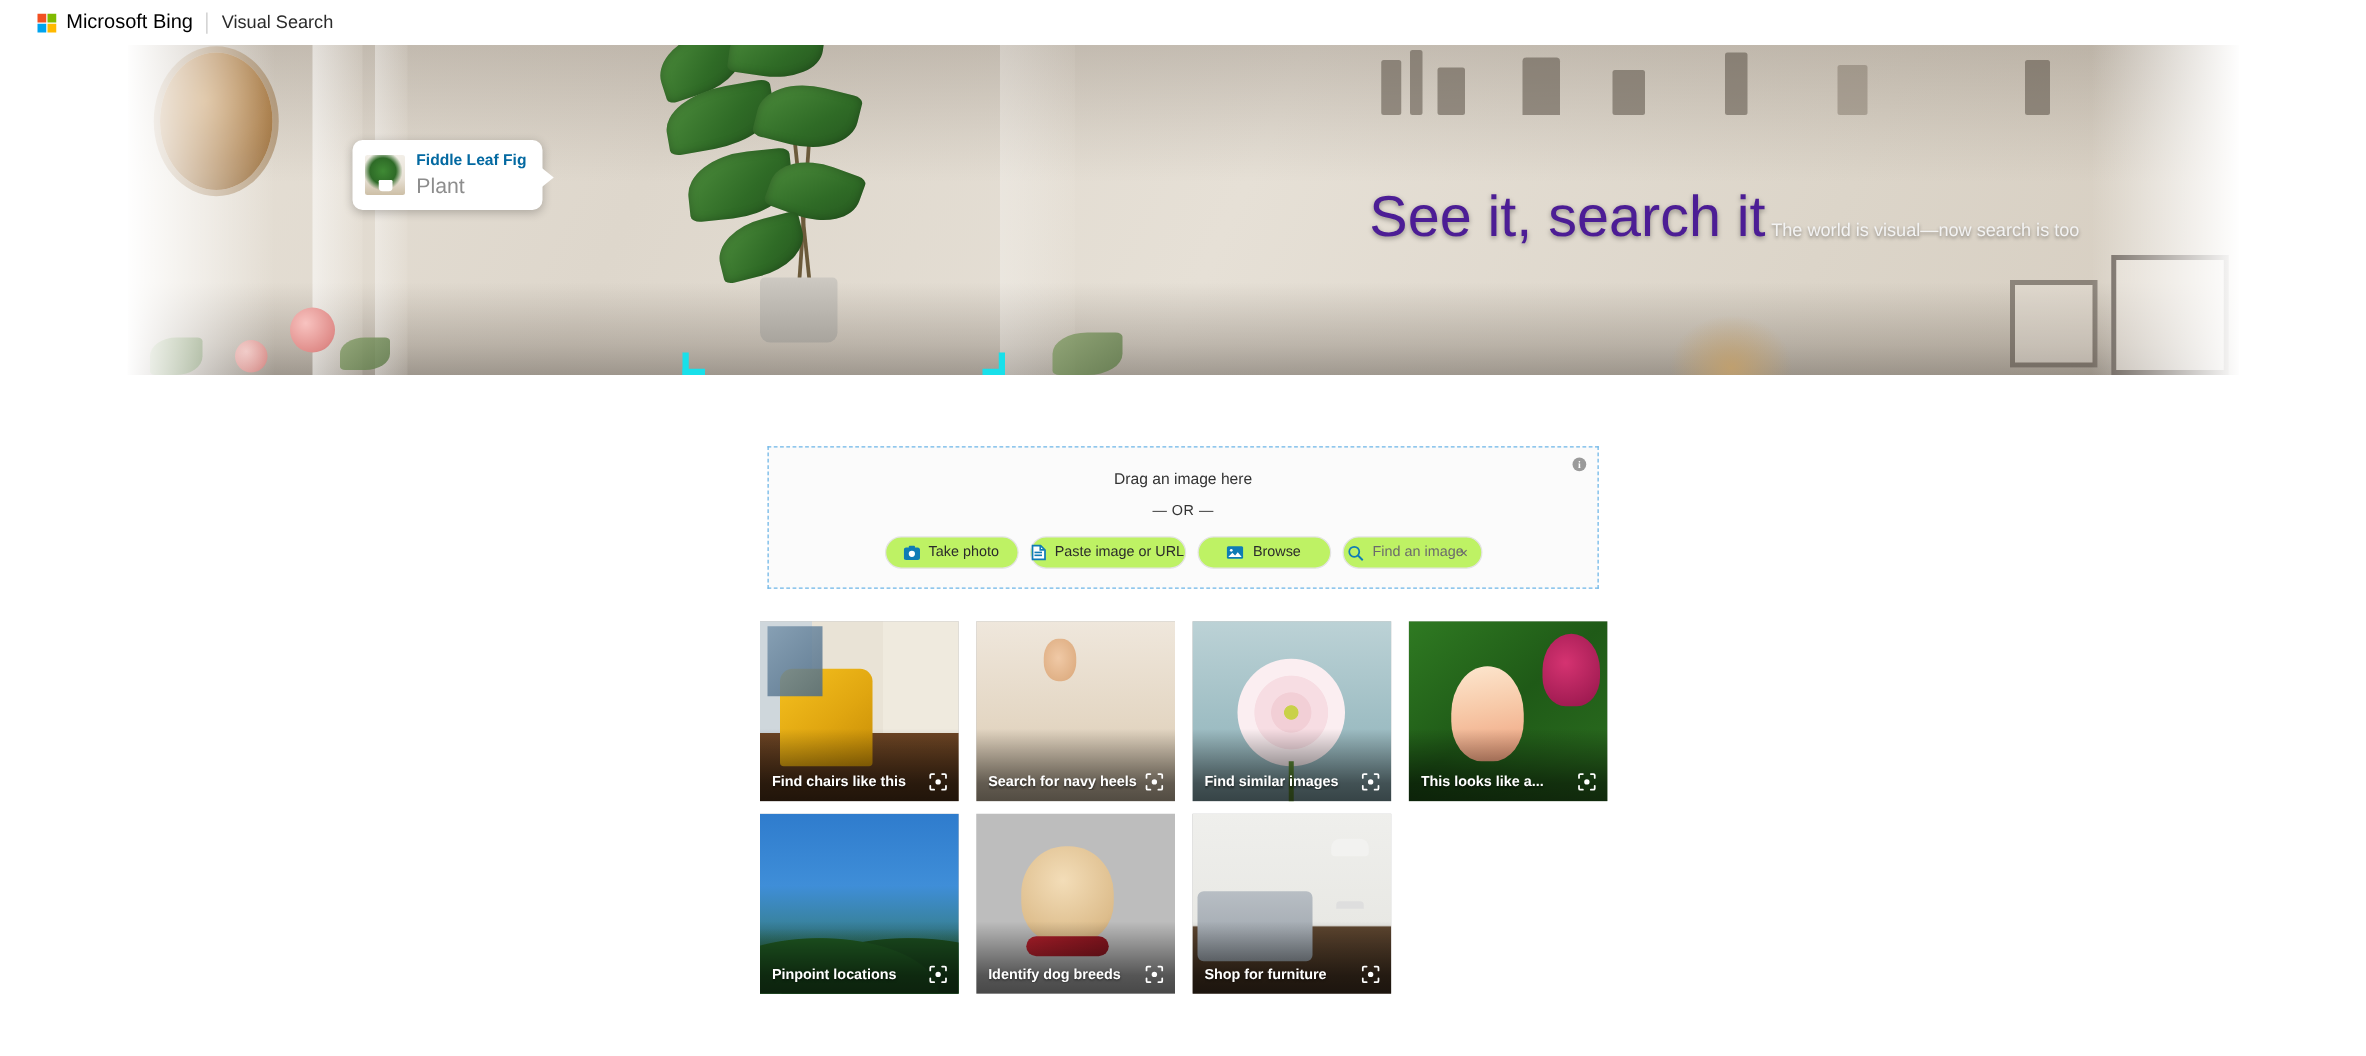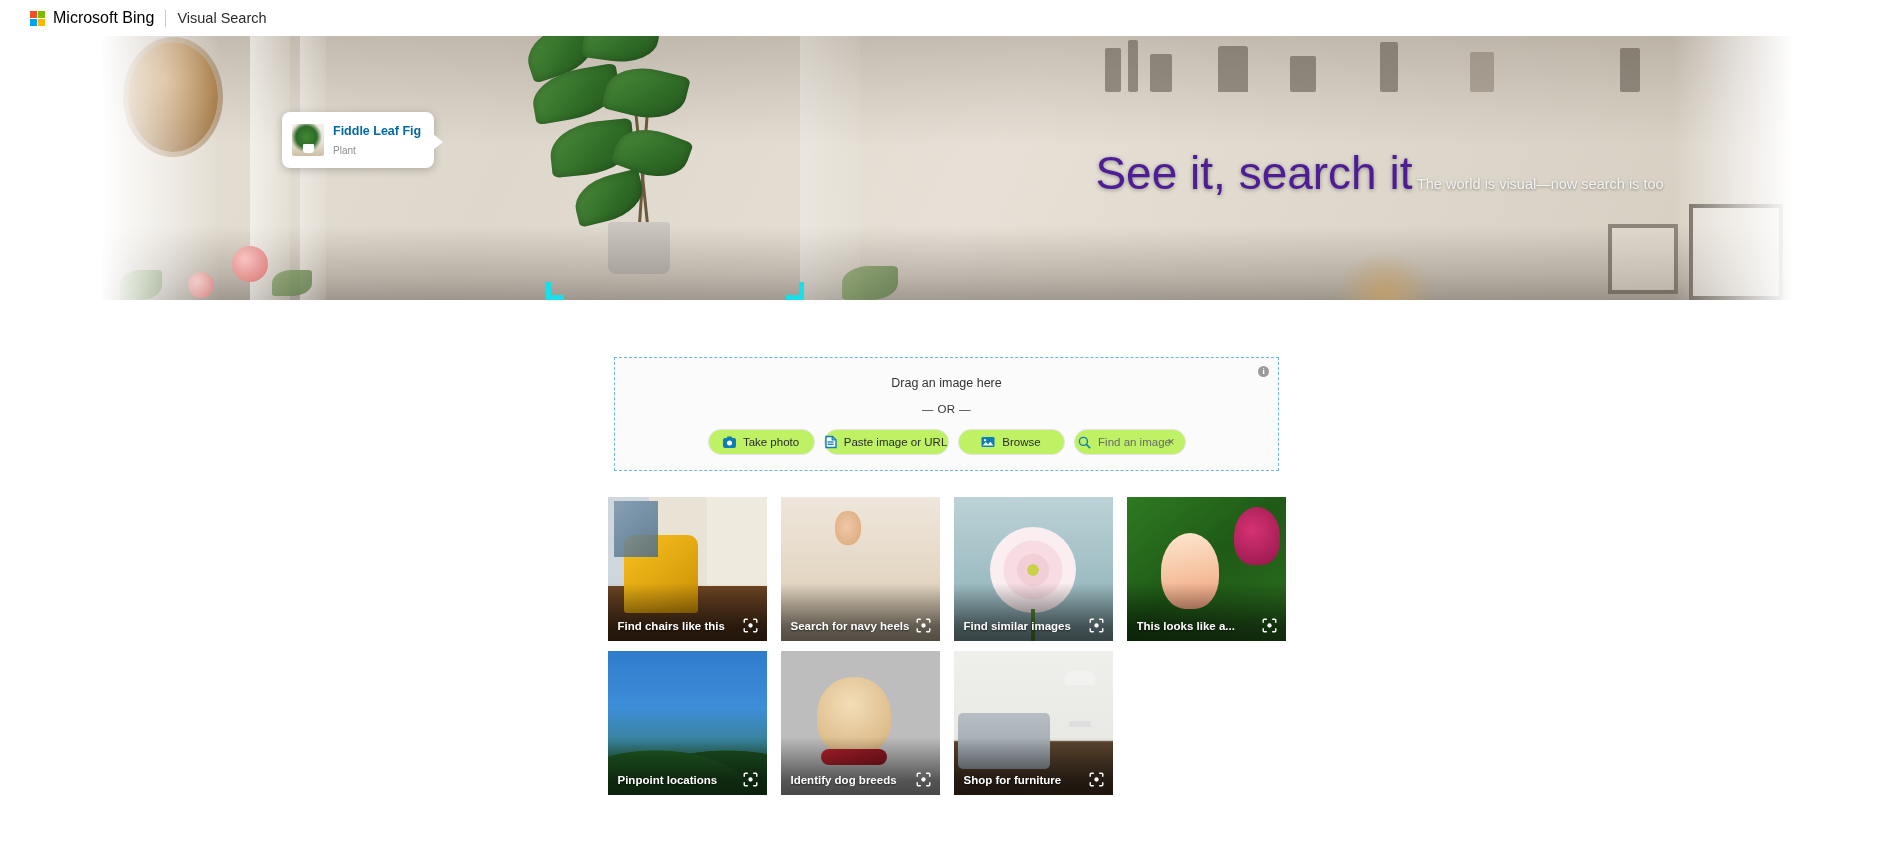--- a/index.html
+++ b/index.html
@@ -195,21 +195,21 @@
     background: #fff;
     border-radius: 1px 1px 3px 3px;
   }
   .tag-title {
     font-size: 12.5px;
     font-weight: bold;
     color: #0369a1;
     line-height: 1.25;
   }
   .tag-sub {
-    font-size: 10px;
+    font-size: 17px;
     color: #8d8d8d;
     line-height: 1.45;
   }
 
   .hero-copy {
     position: absolute;
     right: 0; left: 0;
     top: 110px;
     text-align: center;
     pointer-events: none;

